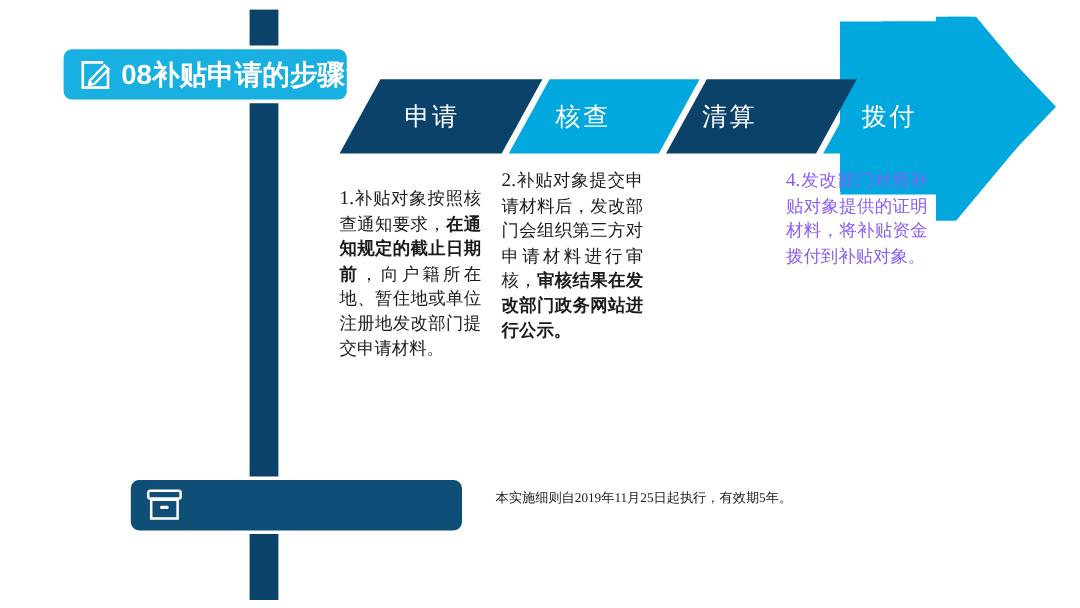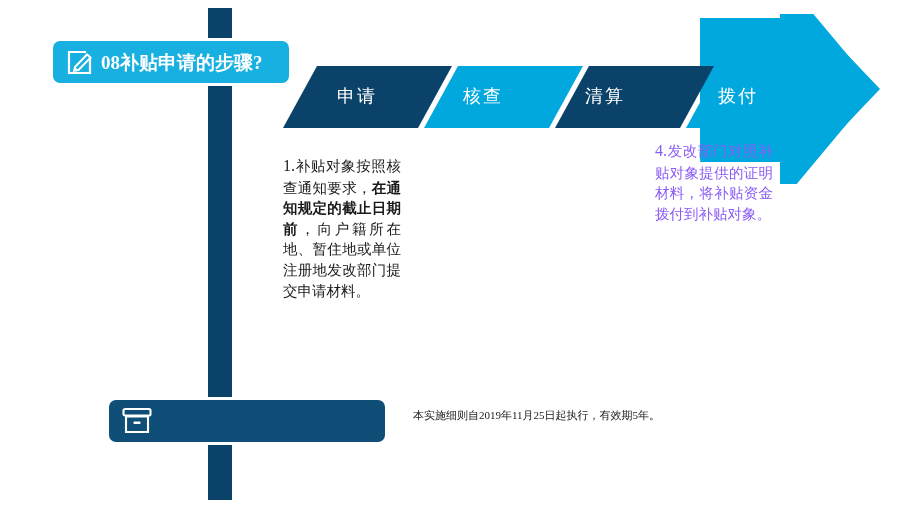--- a/index.html
+++ b/index.html
@@ -52,22 +52,22 @@
   }
   .badge-q9 {
     left: 106px;
     top: 397px;
     width: 282px;
     height: 48px;
     background: #0f4e77;
   }
   .badge-label {
     color: #ffffff;
-    font-family: Liberation Serif, serif;
-    font-size: 19px;
+    font-family: Liberation Sans, sans-serif;
+    font-size: 23px;
     font-weight: 700;
     letter-spacing: 0px;
     white-space: nowrap;
     line-height: 1;
   }
   .badge-icon {
     flex: 0 0 auto;
     width: 30px;
     height: 30px;
     margin-right: 6px;
@@ -86,21 +86,21 @@
     top: 14px;
     width: 600px;
     height: 170px;
   }
   .banner svg { display: block; }
 
   .step-label {
     position: absolute;
     color: #ffffff;
     font-family: "DejaVu Sans", "Liberation Sans", sans-serif;
-    font-size: 18px;
+    font-size: 21px;
     font-weight: 400;
     letter-spacing: 2px;
     white-space: nowrap;
     line-height: 1;
   }
   .step-1 { left: 337px; top: 87px; }
   .step-2 { left: 463px; top: 87px; }
   .step-3 { left: 585px; top: 87px; }
   .step-4 { left: 718px; top: 87px; }
 
@@ -192,18 +192,19 @@
       <svg width="32" height="30" viewBox="0 0 32 30" xmlns="http://www.w3.org/2000/svg">
         <rect x="2.5" y="3" width="27" height="6.5" rx="1.6" fill="none" stroke="#ffffff" stroke-width="2.1"></rect>
         <path d="M5 10.5 H27 V26 H5 Z" fill="none" stroke="#ffffff" stroke-width="2.1"></path>
         <rect x="12.5" y="15.5" width="7" height="2.6" rx="0.8" fill="#ffffff"></rect>
       </svg>
     </span>
   </div>
 
   <div class="columns">
     <div class="col col-1" style="color: rgb(26, 26, 26); margin-top: 15px;"><span class="num">1.</span><span>补贴对象按照核查通知要求，</span><b>在通知规定的截止日期前</b><span>，向户籍所在地、暂住地或单位注册地发改部门提交申请材料。</span></div>
+    <div class="col col-2" style="color: rgb(26, 26, 26);"><span class="num">2.</span><span>补贴对象提交申请材料后，发改部门会组织第三方对申请材料进行审核，</span><b>审核结果在发改部门政务网站进行公示。</b></div>
     <div class="col col-4" style="color: #8b5cf6;"><span class="num">4.</span><span>发改部门对照补贴对象提供的证明材料，将补贴资金拨付到补贴对象。</span></div>
   </div>
 
   <div class="bottom-text" style="color: rgb(26, 26, 26);">本实施细则自2019年11月25日起执行，有效期5年。</div>
 
 </div>
 
 </body></html>

